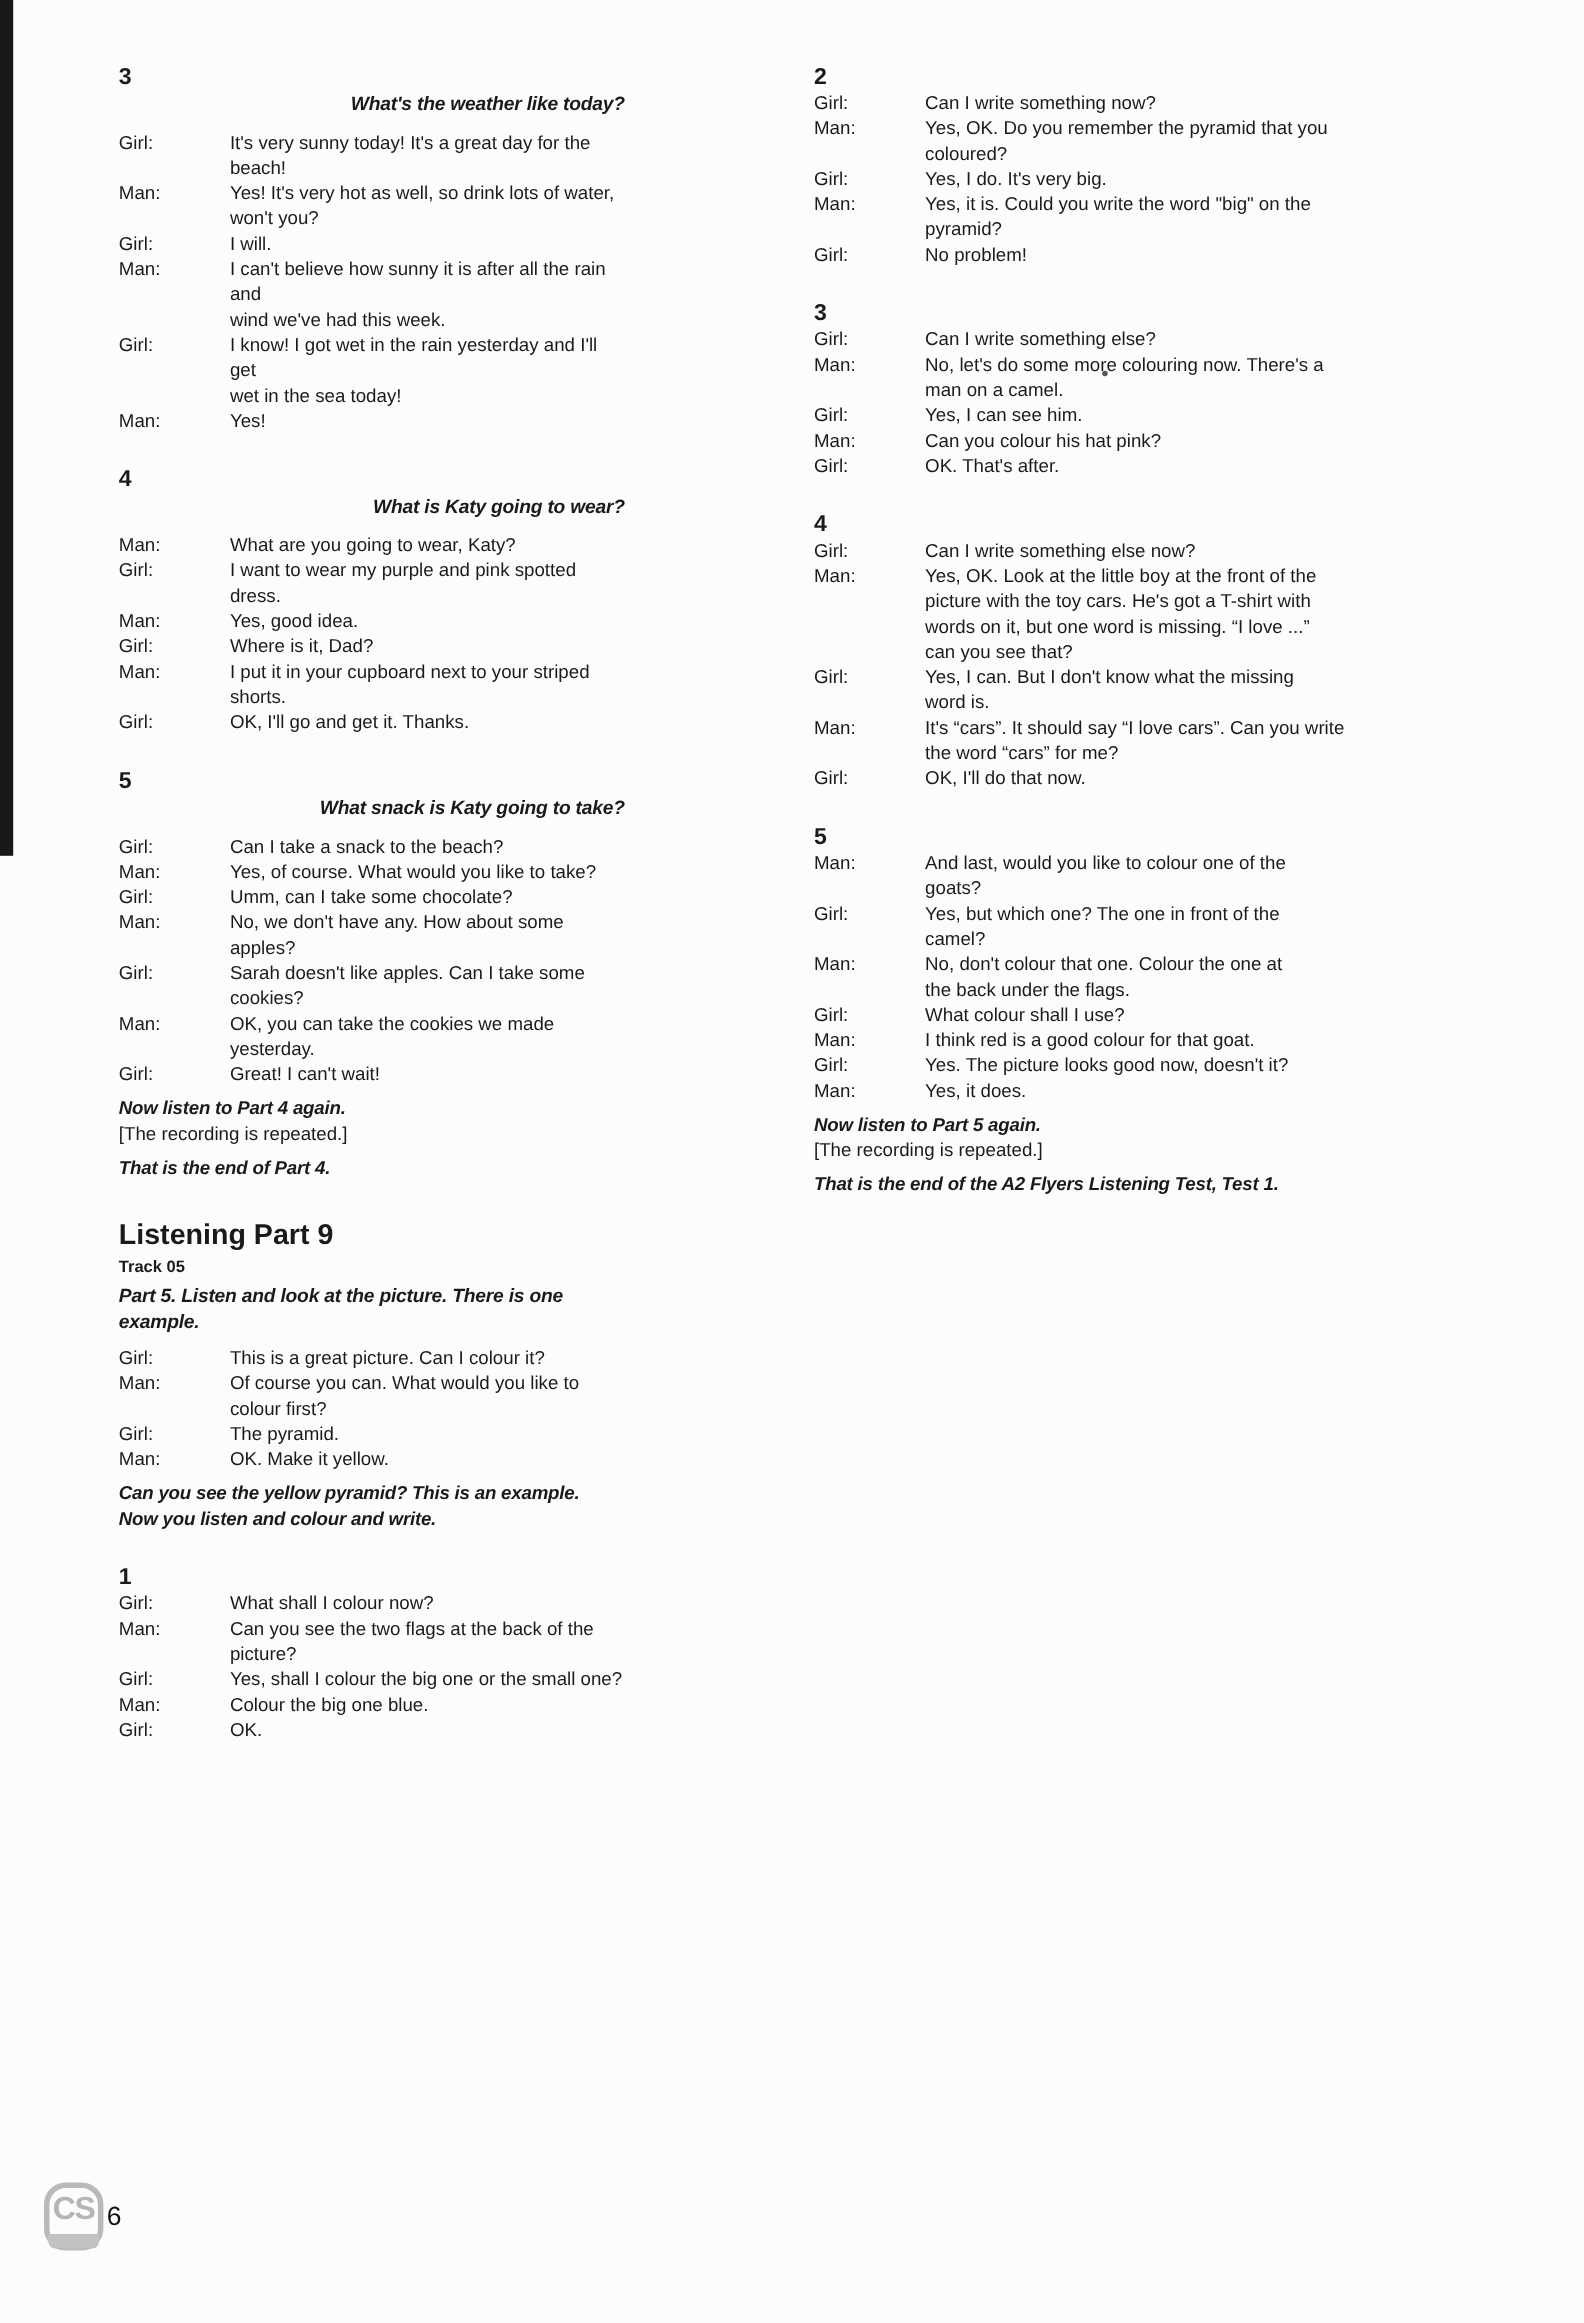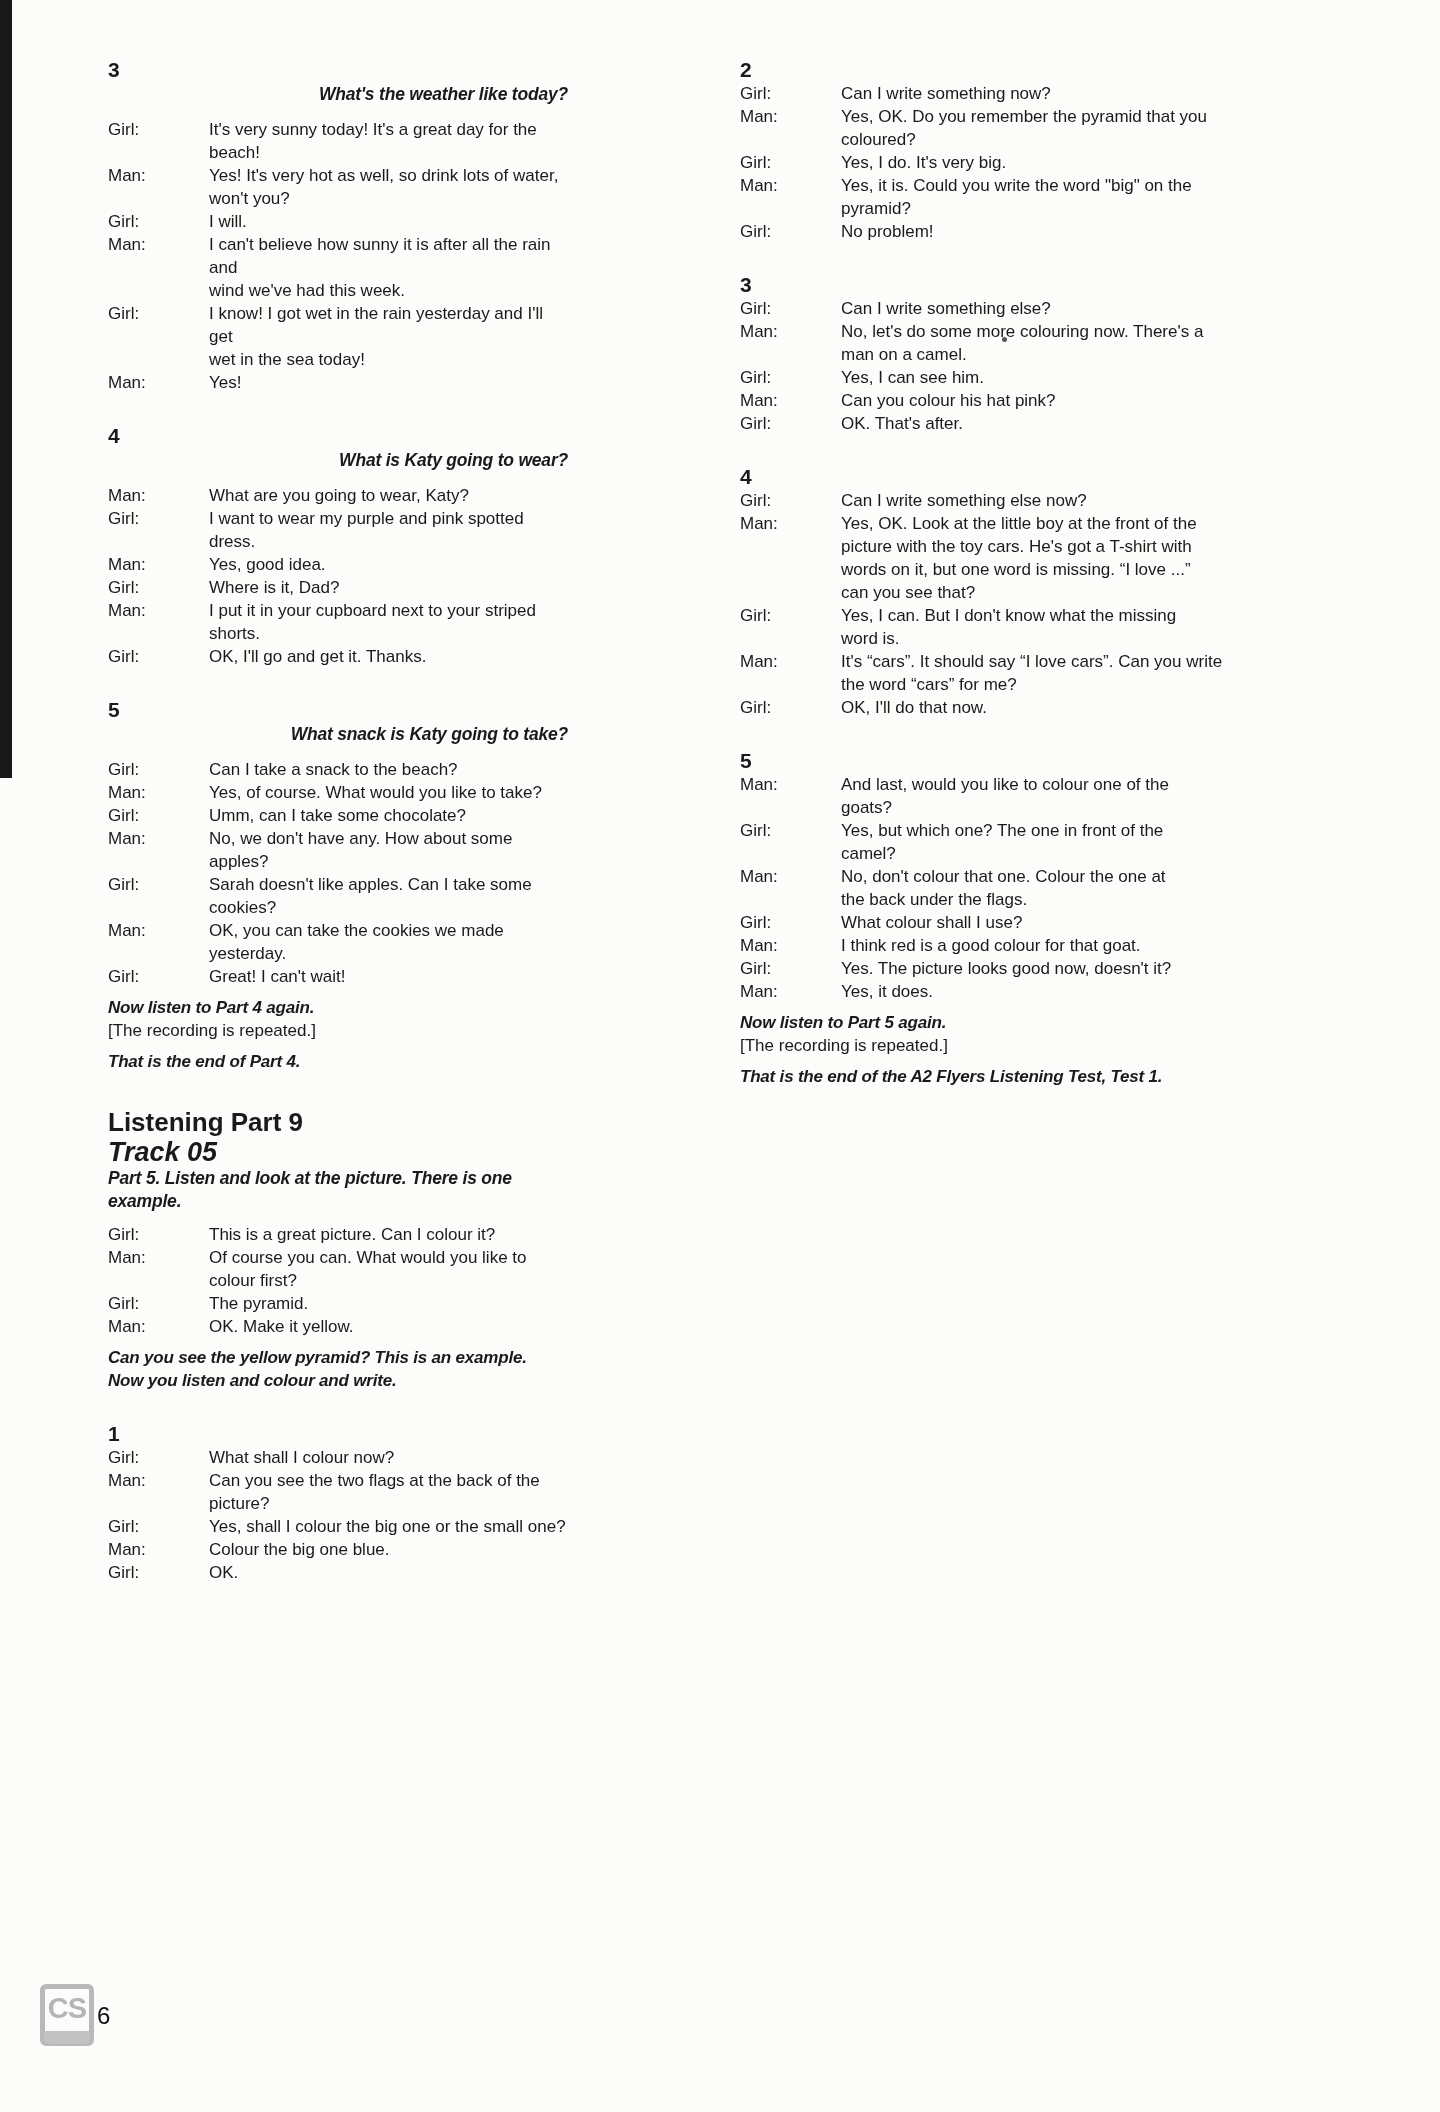--- a/index.html
+++ b/index.html
@@ -36,31 +36,31 @@
   .dialogue { font-size:17px; line-height:23px; }
   .dline { display:flex; align-items:flex-start; }
   .speaker { width:101px; flex:0 0 101px; }
   .utterance { flex:1; white-space:pre-line; }
 
   .note { font-size:17px; line-height:23px; white-space:pre-line; }
   .note.bold-italic { font-weight:bold; font-style:italic; margin-top:8px; letter-spacing:-0.2px; }
   .note.plain { margin-top:0; }
 
   .part-title { font-size:26px; font-weight:bold; line-height:26px; margin-top:36px; }
-  .track-title { font-size:27px; font-weight:bold; line-height:26px; margin-top:4px;font-style:italic; }
+  .track-title { font-size:15px; font-weight:bold; line-height:26px; margin-top:4px; }
   .part-intro {
     font-size:17.5px; font-weight:bold; font-style:italic;
     line-height:23px; margin-top:2px; margin-bottom:10px; white-space:pre-line;
     letter-spacing:-0.2px;
   }
 
   
   .cs-logo {
     position:absolute; left:40px; top:1984px; width:44px; height:52px;
-    border:5px solid #b9b9b9; border-radius:6px; background:transparent;
+    border:5px solid #b9b9b9; border-radius:20px; background:transparent;
   }
   .cs-logo .cs-text {
     display:block; text-align:center; font-weight:bold; font-size:29px;
     line-height:38px; color:#b5b5b5; letter-spacing:-1px;
   }
   .cs-logo .cs-bar {
     position:absolute; left:-1px; right:-1px; bottom:-3px; height:13px;
     background:#c2c2c2; border-radius:0 0 6px 6px;
   }
   .page-number {

